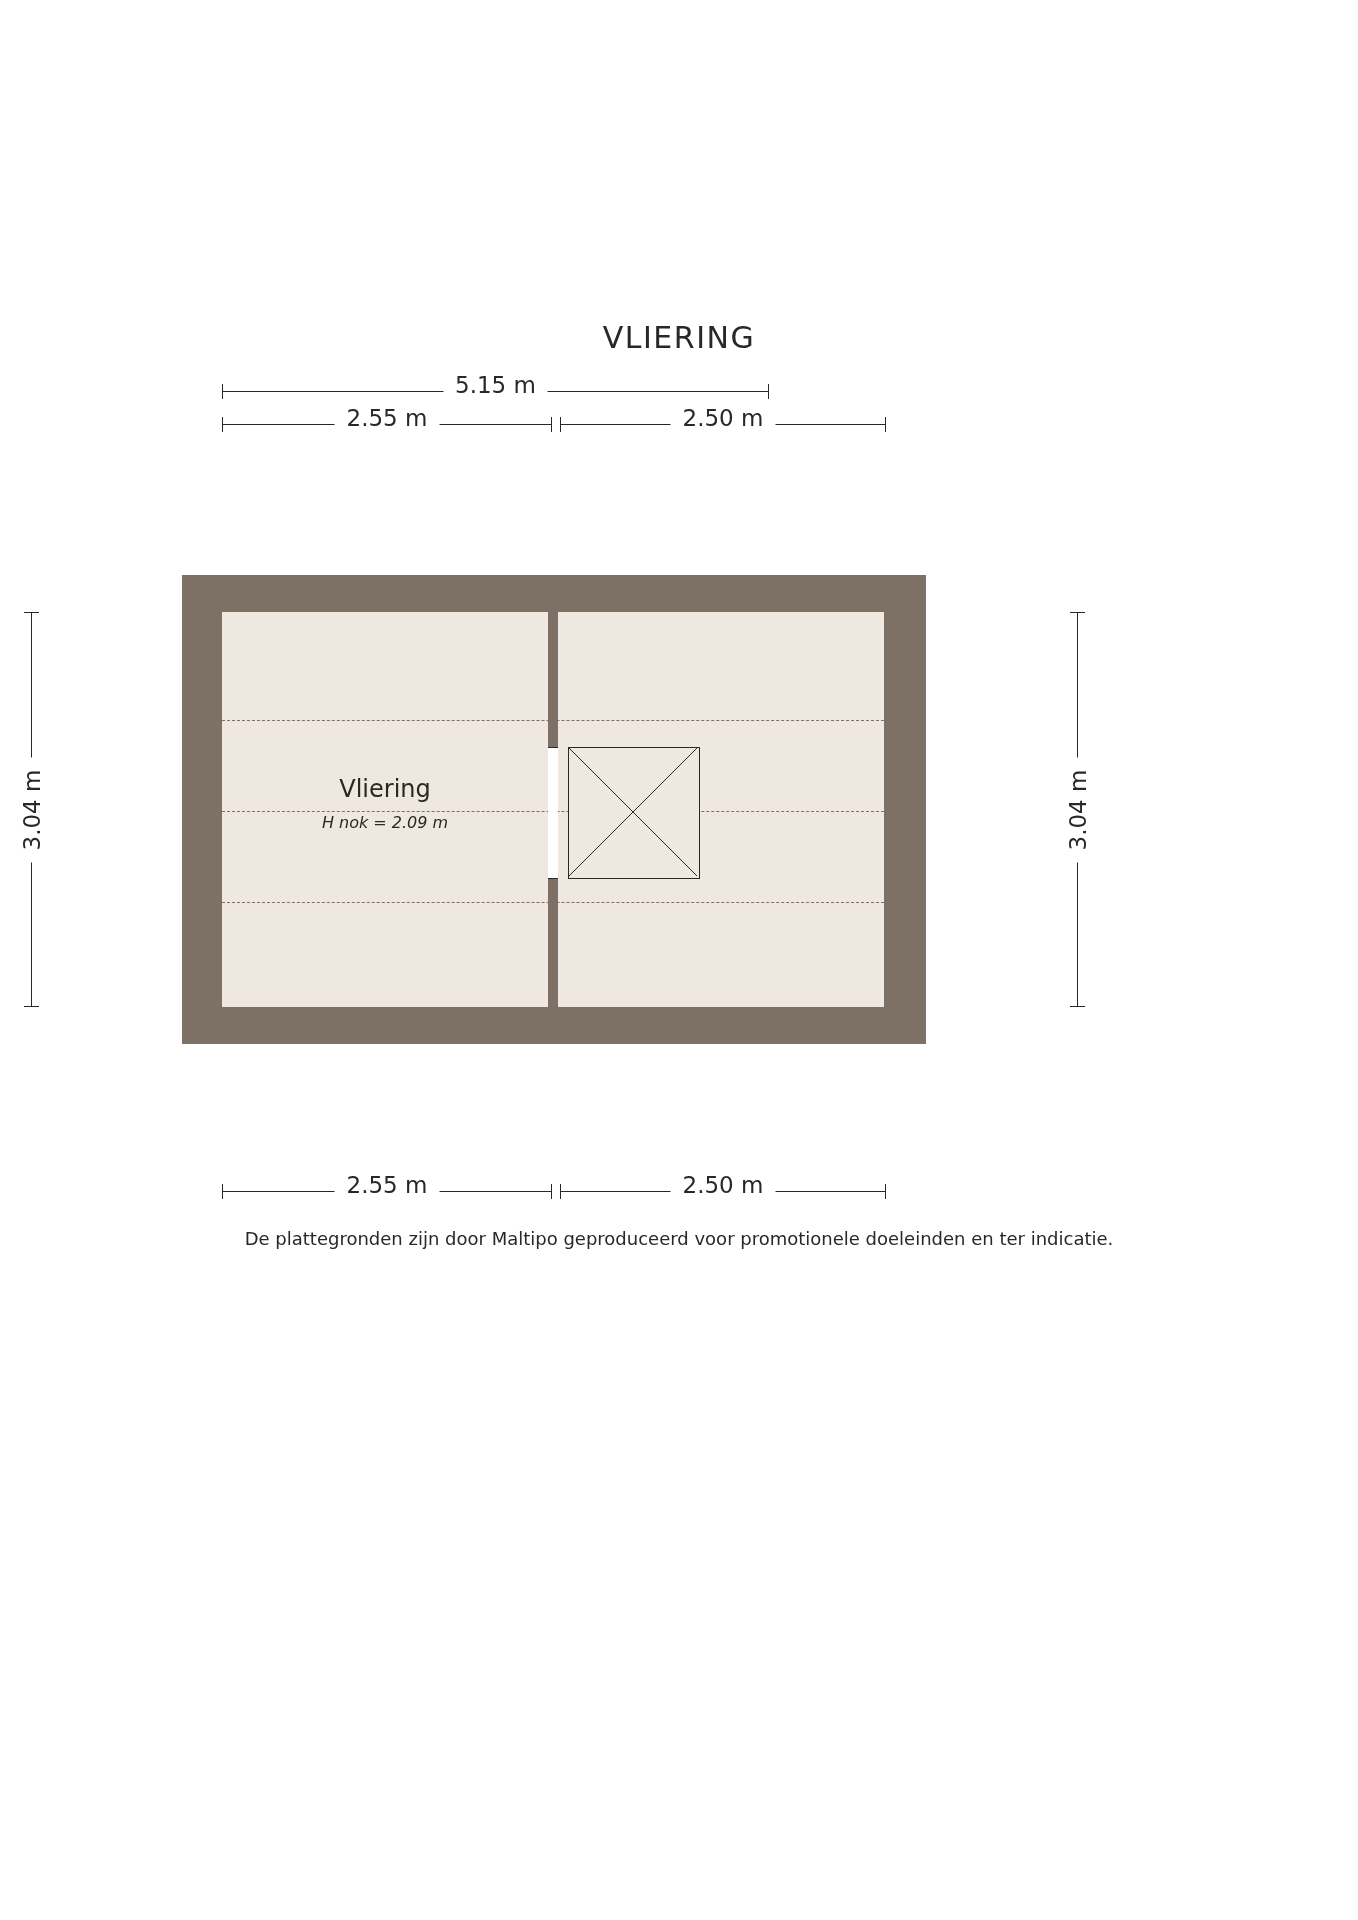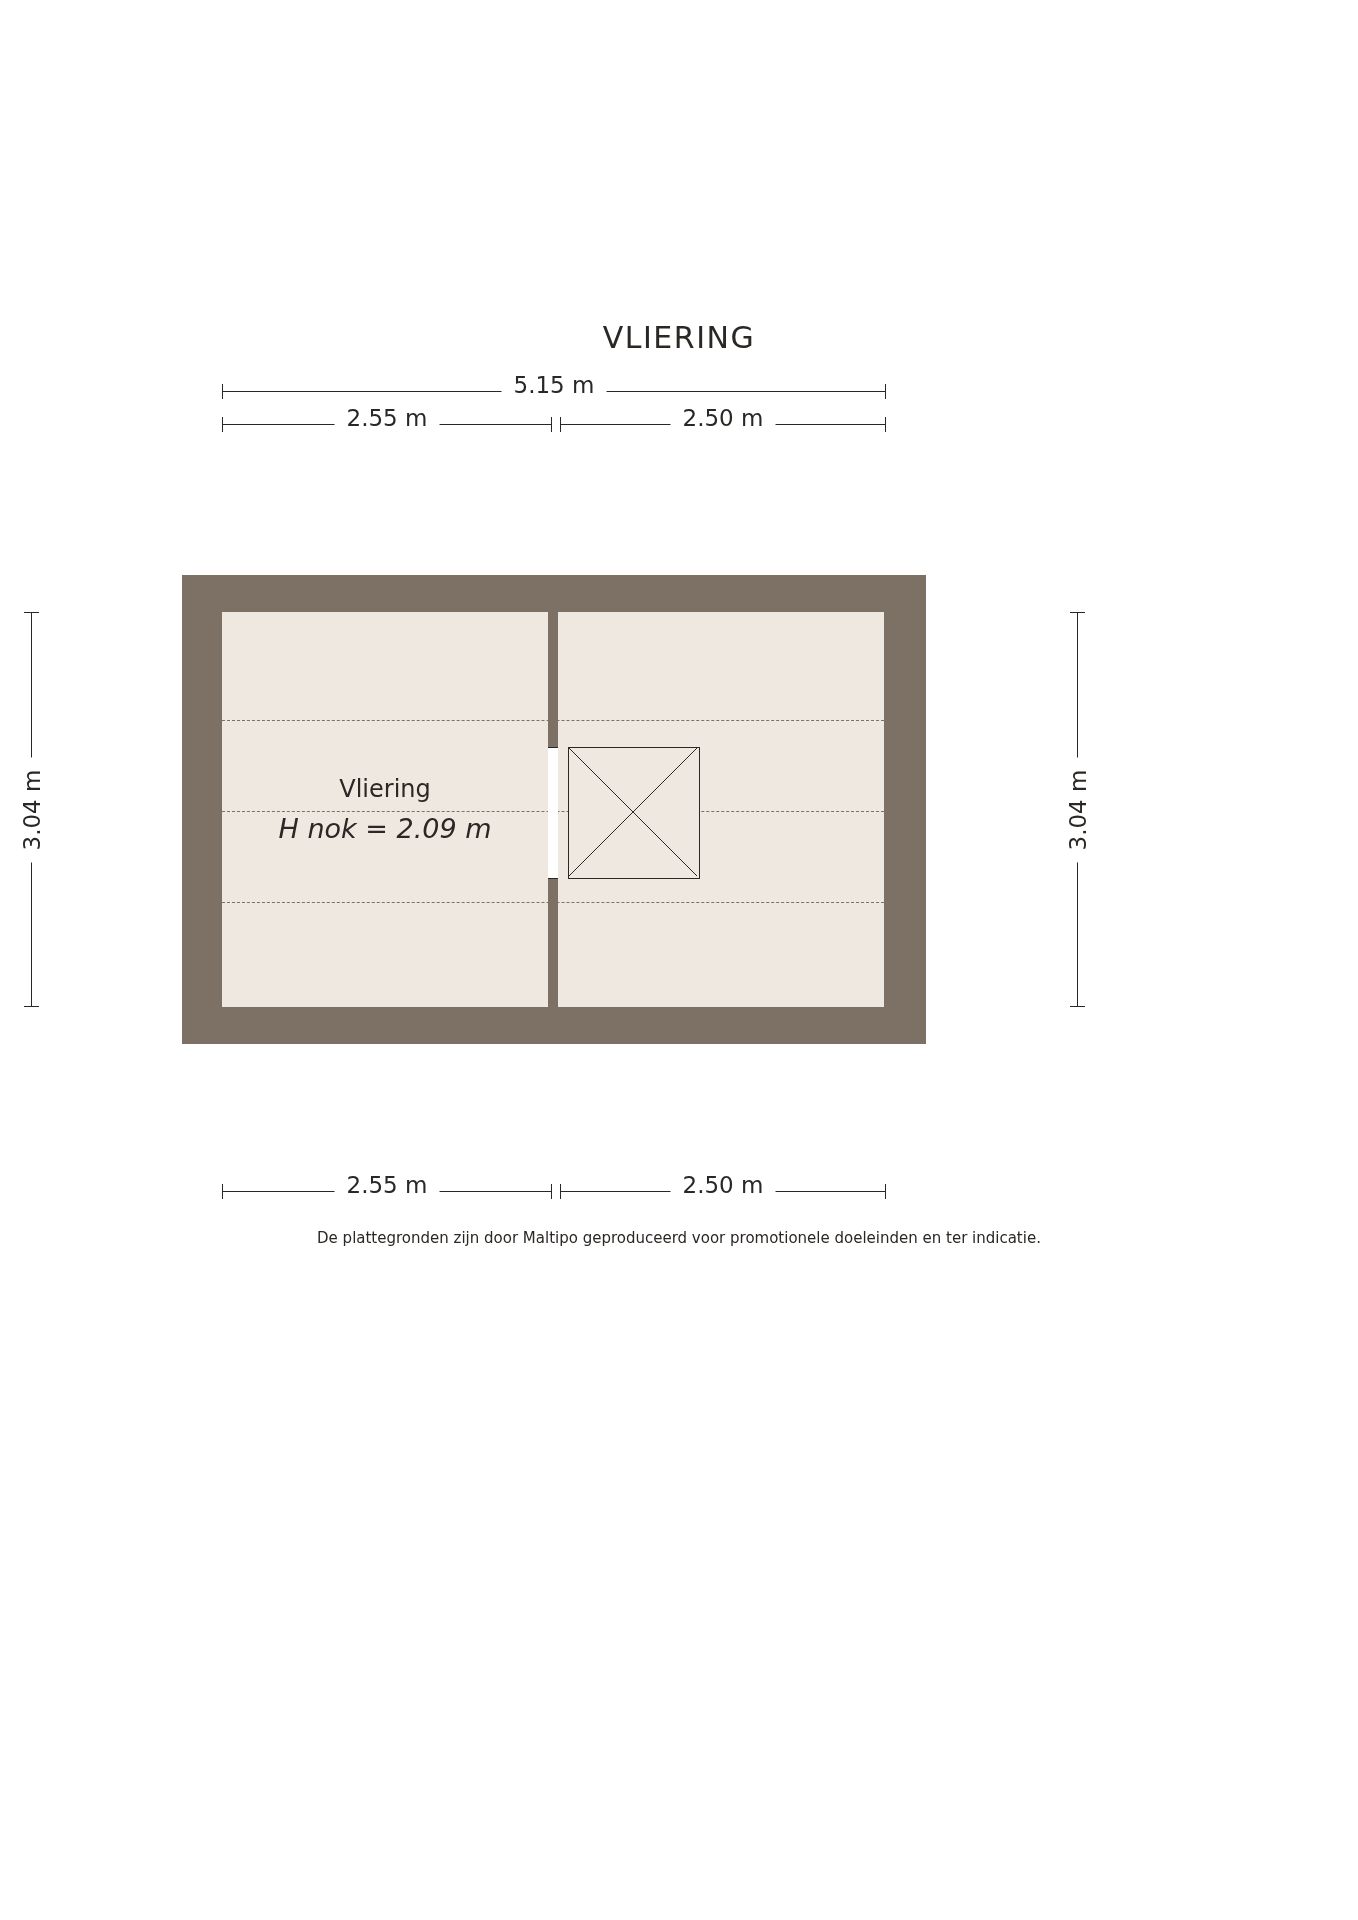--- a/index.html
+++ b/index.html
@@ -151,21 +151,21 @@
     text-align: center;
     font-size: 24px;
     color: #2b2724;
   }
   .room-sub {
     position: absolute;
     left: 40px;
     top: 238px;
     width: 326px;
     text-align: center;
-    font-size: 27px;
+    font-size: 16px;
     font-style: italic;
     color: #2b2724;
   }
 
   
   .hatch-box {
     position: absolute;
     left: 386px;
     top: 172px;
     width: 130px;
@@ -189,34 +189,34 @@
     border-bottom: 1px solid #2b2724;
   }
 
   
   .footer {
     position: absolute;
     left: 0;
     top: 1192px;
     width: 1358px;
     text-align: center;
-    font-size: 15px;
+    font-size: 18px;
     line-height: 29px;
     color: #2b2724;
   }
   .footer div { white-space: nowrap; }
 </style>
 </head>
 <body>
 
 <div class="plan-root">
 
   <div class="title">VLIERING</div>
 
-  <div class="dim-h" style="left:222px; top:348px; width:664px;">
+  <div class="dim-h" style="left:222px; top:348px; width:547px;">
     <div class="rule"></div>
     <div class="tick-l"></div>
     <div class="tick-r"></div>
     <div class="dim-label">5.15 m</div>
   </div>
 
   <div class="dim-h" style="left:222px; top:381px; width:330px;">
     <div class="rule"></div>
     <div class="tick-l"></div>
     <div class="tick-r"></div>

